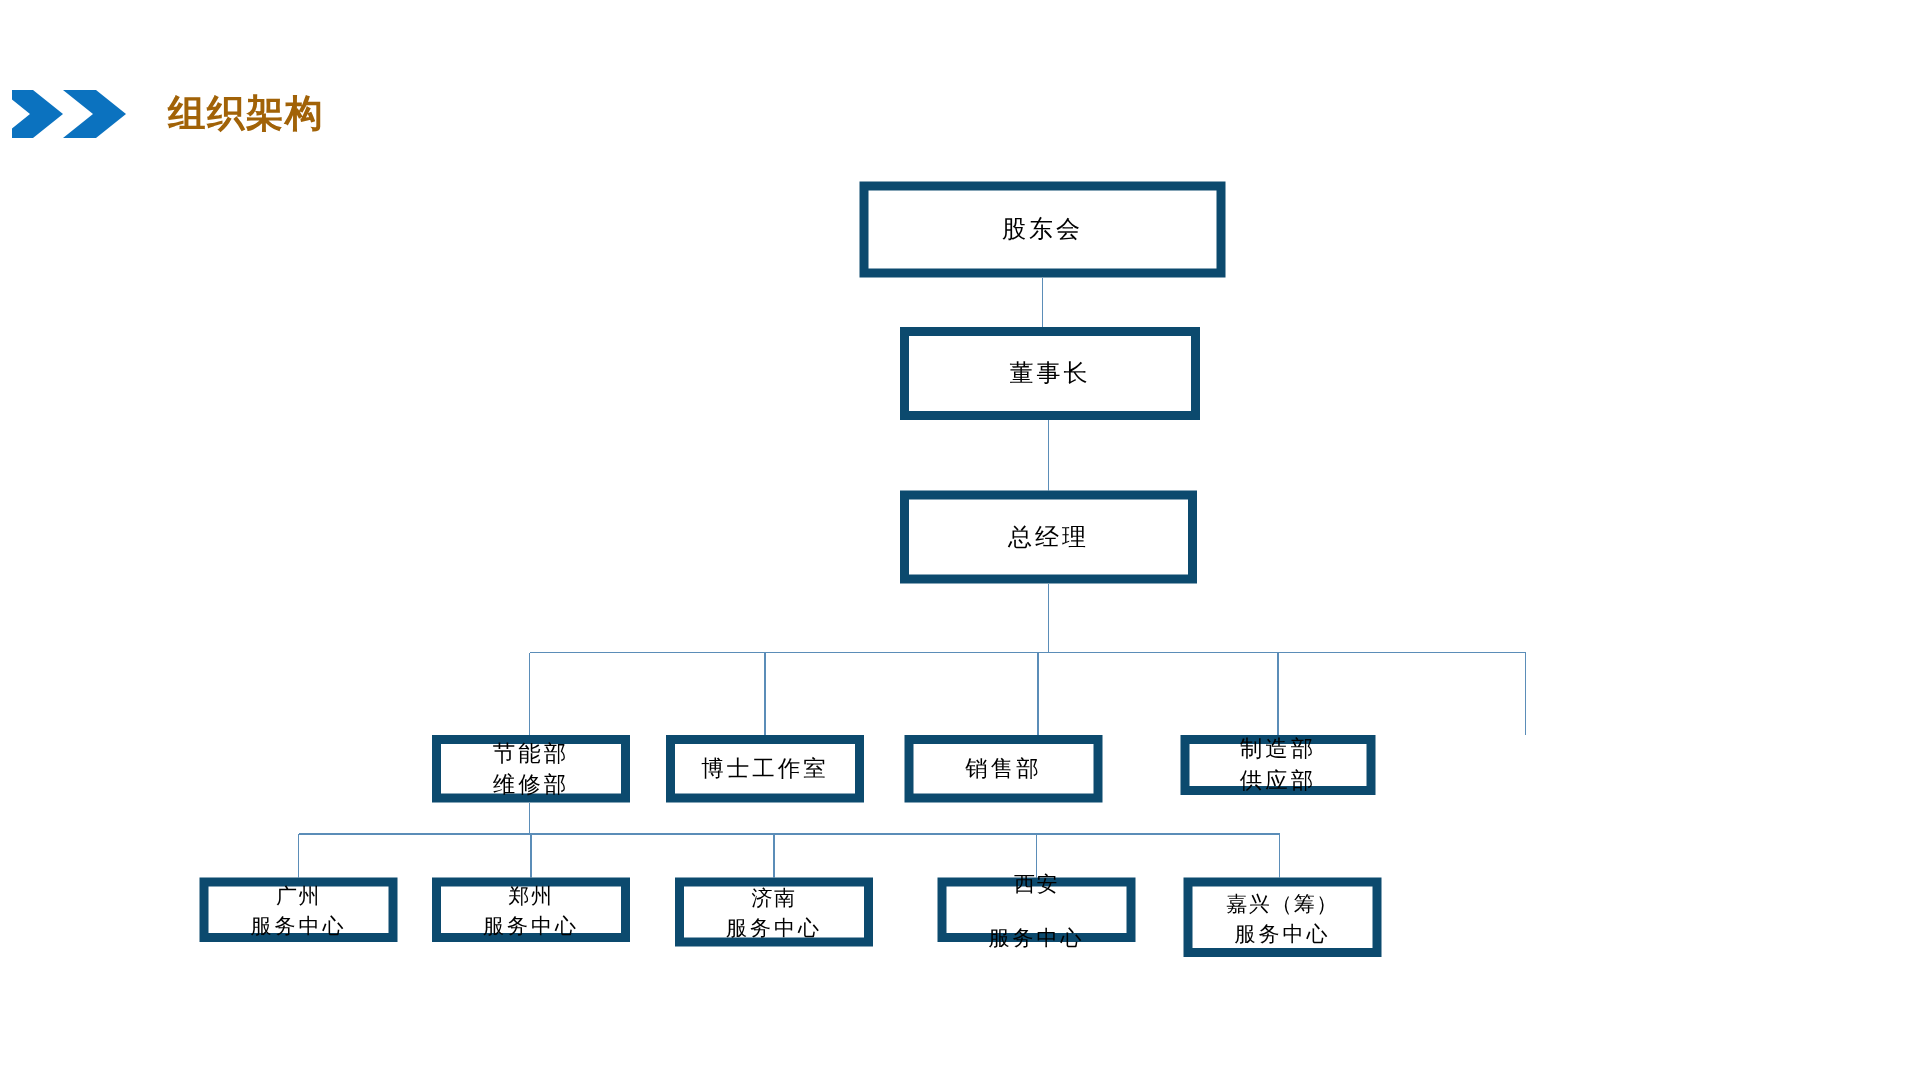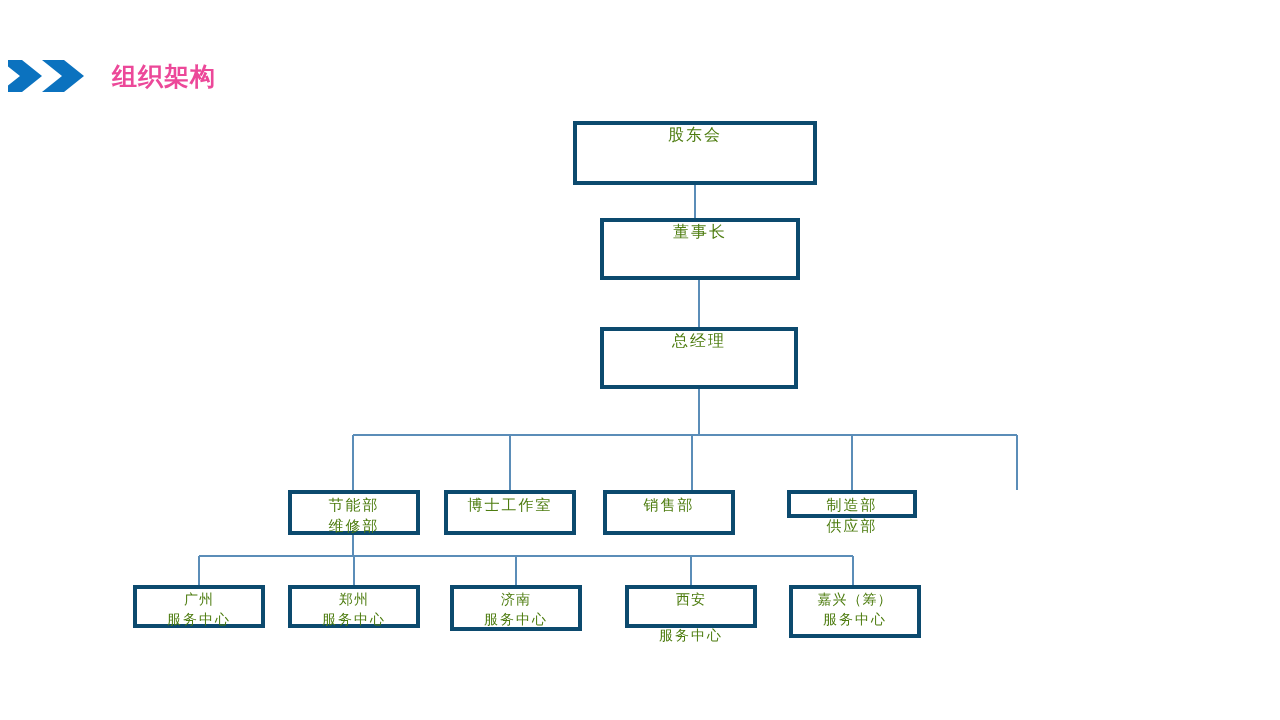--- a/index.html
+++ b/index.html
@@ -29,21 +29,21 @@
     top: 8px;
     width: 78px;
     height: 36px;
   }
   #page-title {
     position: absolute;
     left: 112px;
     top: 8px;
     font-size: 25px;
     font-weight: bold;
-    color: #ec4899;
+    color: #a16207;
     letter-spacing: 1px;
     line-height: 36px;
     white-space: nowrap;
   }
 
   
   #chart {
     position: absolute;
     left: 0;
     top: 0;
@@ -54,27 +54,27 @@
     position: absolute;
     left: 0;
     top: 0;
     width: 1280px;
     height: 720px;
   }
 
   .node {
     position: absolute;
     box-sizing: border-box;
-    border: 4px solid #0c4a6e;
+    border: 6px solid #0c4a6e;
     background: #ffffff;
-    color: #4d7c0f;
+    color: #000000;
     display: flex;
     flex-direction: column;
     align-items: center;
-    justify-content: flex-start;
+    justify-content: center;
     text-align: center;
     letter-spacing: 2px;
     z-index: 2;
   }
   .node .line1, .node .line2 {
     display: block;
     white-space: nowrap;
   }
   .node.lvl1 { font-size: 16px; }
   .node.lvl2 { font-size: 16px; }
@@ -146,21 +146,21 @@
   </div>
 
   <div class="node lvl3" style="left:444px; top:490px; width:132px; height:45px;">
     <span class="line1">博士工作室</span>
   </div>
 
   <div class="node lvl3" style="left:603px; top:490px; width:132px; height:45px;">
     <span class="line1">销售部</span>
   </div>
 
-  <div class="node lvl3" style="left:787px; top:490px; width:130px; height:28px;">
+  <div class="node lvl3" style="left:787px; top:490px; width:130px; height:40px;">
     <span class="line1">制造部</span>
     <span class="line2">供应部</span>
   </div>
 
 
   <div class="node lvl4" style="left:133px; top:585px; width:132px; height:43px;">
     <span class="line1">广州</span>
     <span class="line2">服务中心</span>
   </div>
 

